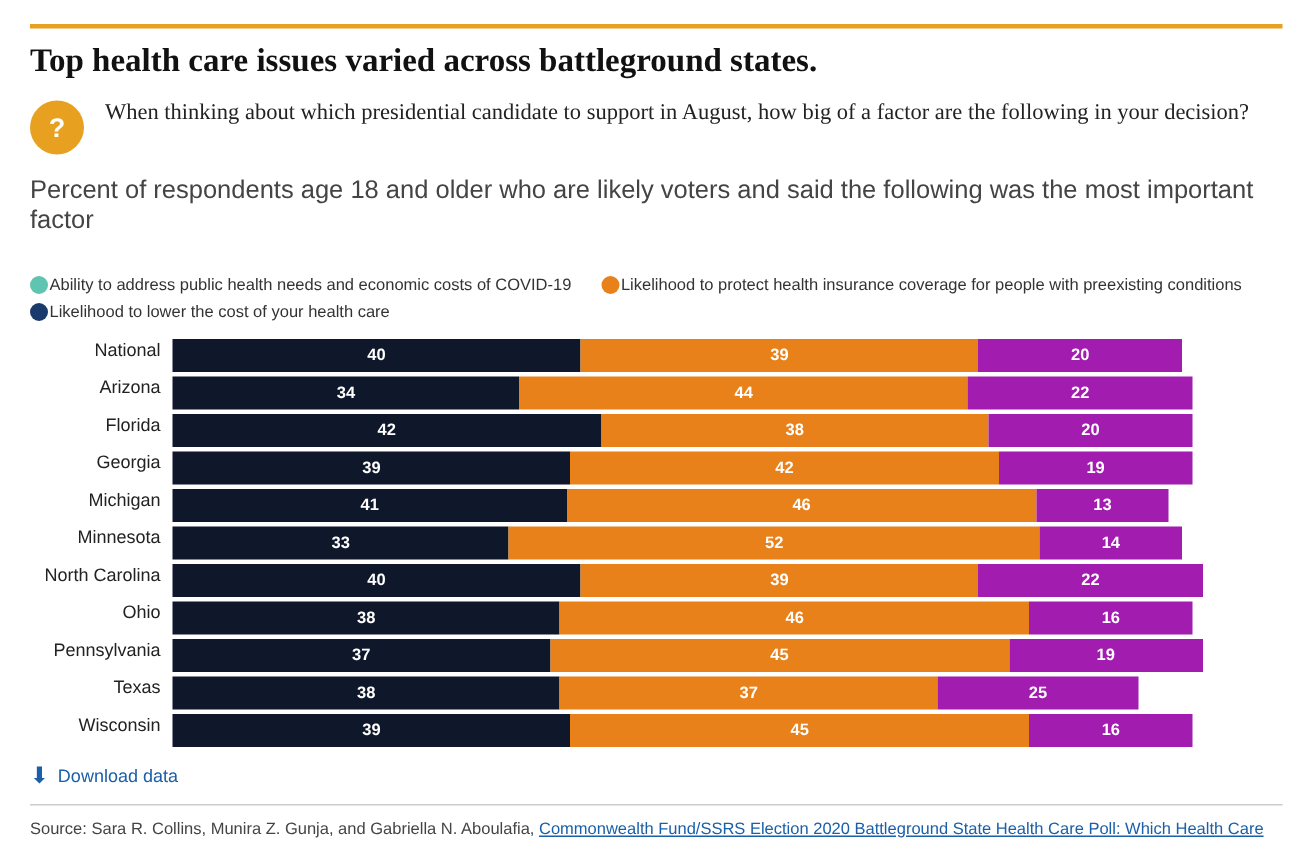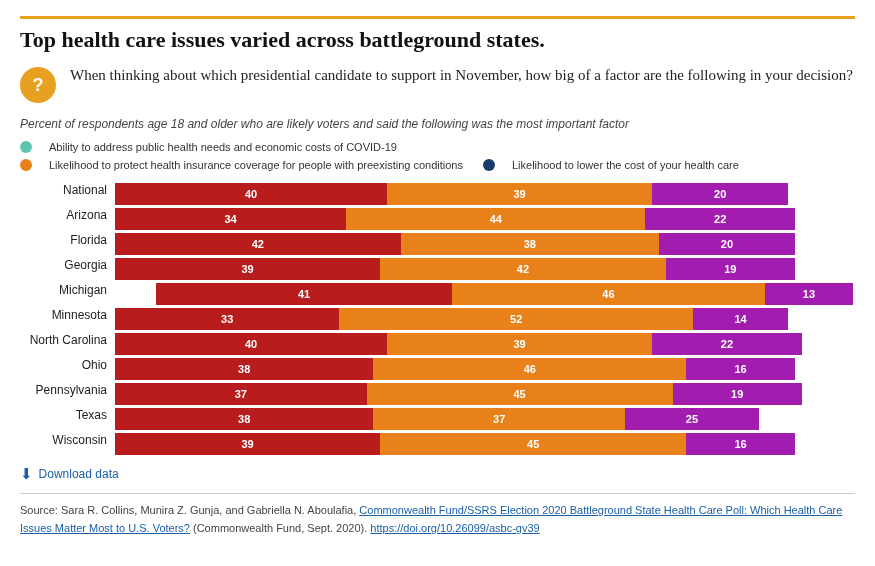--- a/index.html
+++ b/index.html
@@ -2,49 +2,49 @@
 <html><head>
   <meta charset="utf-8">
   <style>
     * { box-sizing: border-box; margin: 0; padding: 0; }
     body { font-family: Georgia, 'Times New Roman', serif; background: #fff; color: #222; width: 875px; font-size: 13px; }
     .container { padding: 16px 20px 12px 20px; }
     .main-title { font-size: 22px; font-weight: bold; color: #111; margin-bottom: 12px; border-top: 3px solid #e8a020; padding-top: 8px; font-family: Georgia, serif; }
     .question-box { display: flex; align-items: flex-start; gap: 14px; margin-bottom: 14px; background: #fff; }
     .question-icon { background: #e8a020; color: #fff; font-size: 18px; font-weight: bold; width: 36px; height: 36px; border-radius: 50%; display: flex; align-items: center; justify-content: center; flex-shrink: 0; margin-top: 2px; font-family: sans-serif; }
     .question-text { font-size: 15px; color: #222; line-height: 1.4; font-weight: normal; }
-    .subtitle { font-size: 12px; color: #444; margin-bottom: 10px; font-style: italic; font-family: Arial, sans-serif; }
+    .subtitle { font-size: 17px; color: #444; margin-bottom: 27px; font-family: Arial, sans-serif; }
     .legend { display: flex; flex-wrap: wrap; gap: 6px 20px; margin-bottom: 12px; font-size: 11px; font-family: Arial, sans-serif; color: #333; align-items: flex-start; }
-    .legend-item { display: flex; align-items: flex-end; gap: 17px; }
+    .legend-item { display: flex; align-items: flex-end; gap: 1px; }
     .legend-dot { width: 12px; height: 12px; border-radius: 50%; flex-shrink: 0; }
     .chart-area { margin-bottom: 10px; }
     .chart-row { display: flex; align-items: flex-start; margin-bottom: 3px; }
     .row-label { width: 95px; font-size: 12px; text-align: right; padding-right: 8px; font-family: Arial, sans-serif; color: #222; flex-shrink: 0; }
     .bars { display: flex; flex: 1; height: 22px; }
     .bar { display: flex; align-items: center; justify-content: center; font-size: 11px; font-weight: bold; color: #fff; font-family: Arial, sans-serif; }
-    .bar-green { background: #b91c1c; }
+    .bar-green { background: #0f172a; }
     .bar-orange { background: #e8811a; }
     .bar-navy { background: #a21caf; }
     .download-row { display: flex; align-items: center; gap: 6px; font-size: 12px; color: #1a5fa8; font-family: Arial, sans-serif; margin-top: 8px; margin-bottom: 10px; cursor: pointer; }
     .download-icon { font-size: 15px; }
     .divider { border: none; border-top: 1px solid #ccc; margin: 8px 0; }
     .notes { font-size: 11px; color: #444; font-family: Arial, sans-serif; line-height: 1.6; margin-top: 6px; }
     .notes p { margin-bottom: 3px; }
     .link { color: #1a5fa8; text-decoration: underline; }
   </style>
 </head>
 <body>
 
 <div class="container">
 
   <div class="main-title">Top health care issues varied across battleground states.</div>
 
   <div class="question-box">
     <div class="question-icon">?</div>
-    <div class="question-text">When thinking about which presidential candidate to support in November, how big of a factor are the following in your decision?</div>
+    <div class="question-text">When thinking about which presidential candidate to support in August, how big of a factor are the following in your decision?</div>
   </div>
 
   <div class="subtitle">Percent of respondents age 18 and older who are likely voters and said the following was the most important factor</div>
 
   <div class="legend">
     <div class="legend-item">
       <div class="legend-dot" style="background:#5fc4b0;"></div>
       <span>Ability to address public health needs and economic costs of COVID-19</span>
     </div>
     <div class="legend-item">
@@ -86,21 +86,21 @@
         <div class="row-label">Georgia</div>
         <div class="bars">
           <div class="bar bar-green" style="width: 265.2px;">39</div>
           <div class="bar bar-orange" style="width: 285.6px;">42</div>
           <div class="bar bar-navy" style="width: 129.2px;">19</div>
         </div>
       </div>
       <div class="chart-row">
         <div class="row-label">Michigan</div>
         <div class="bars">
-          <div class="bar bar-green" style="width: 296px; margin-left: 41px;">41</div>
+          <div class="bar bar-green" style="width: 263px;">41</div>
           <div class="bar bar-orange" style="width: 312.8px;">46</div>
           <div class="bar bar-navy" style="width: 88.4px;">13</div>
         </div>
       </div>
       <div class="chart-row">
         <div class="row-label">Minnesota</div>
         <div class="bars">
           <div class="bar bar-green" style="width: 224.4px;">33</div>
           <div class="bar bar-orange" style="width: 353.6px;">52</div>
           <div class="bar bar-navy" style="width: 95.2px;">14</div>

